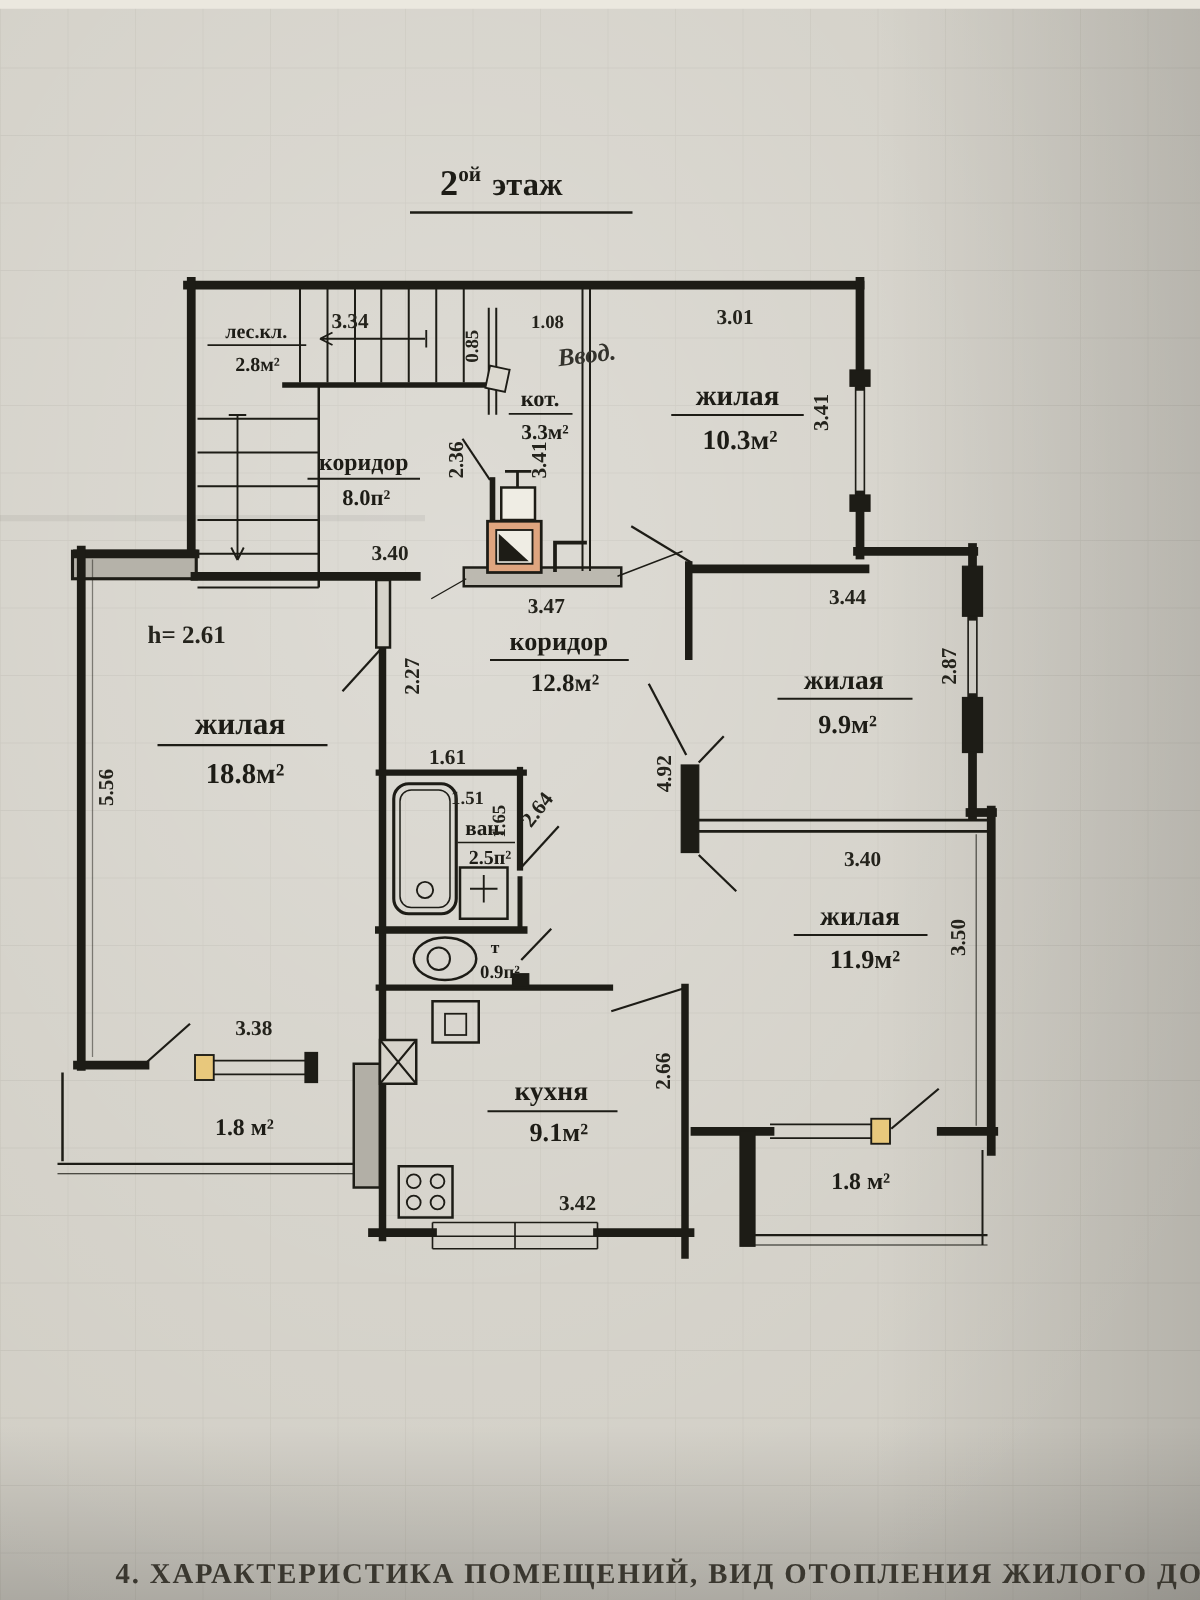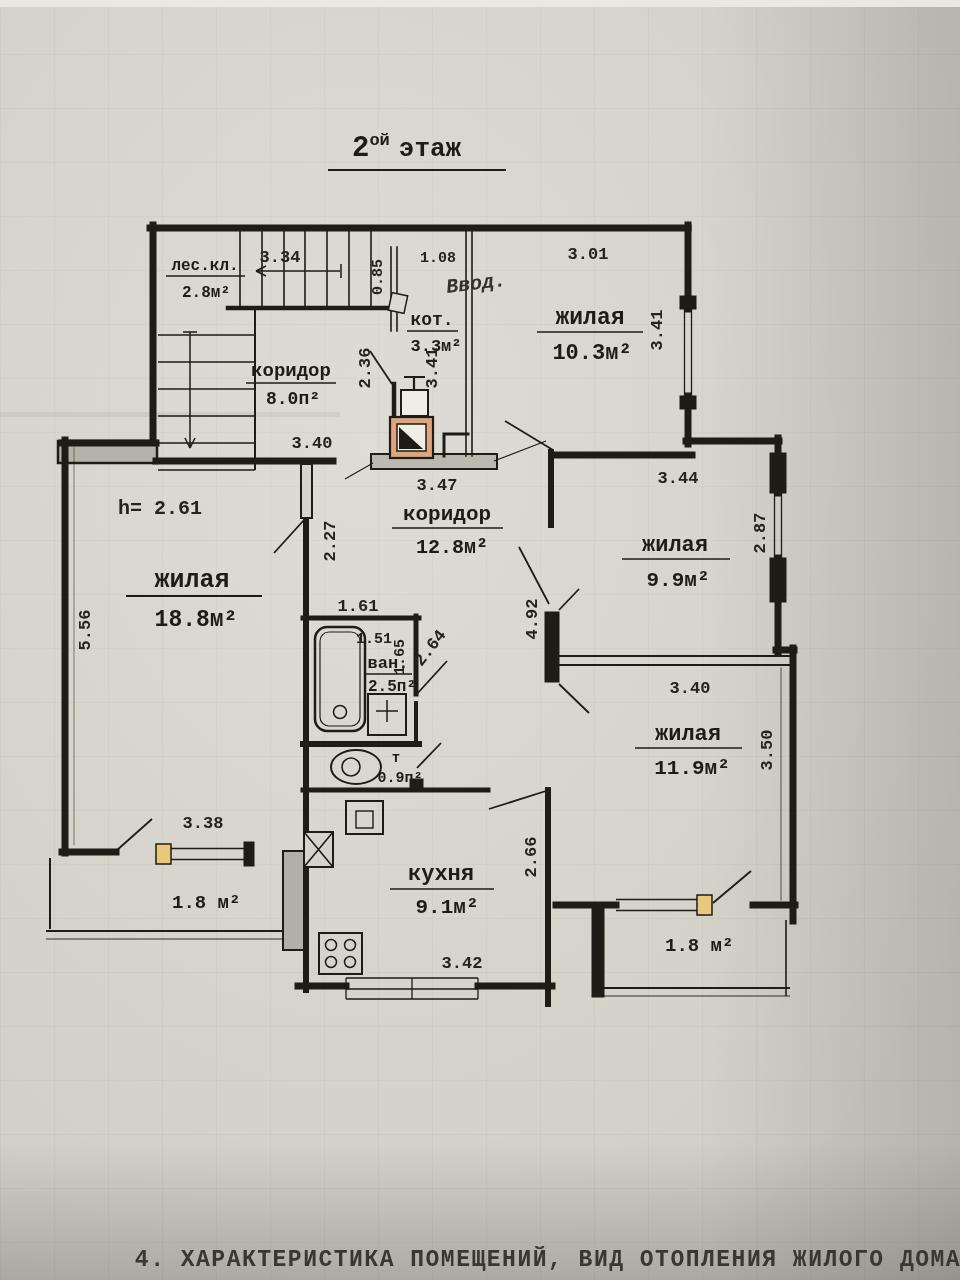--- a/index.html
+++ b/index.html
@@ -1,17 +1,17 @@
 <!DOCTYPE html>
 <html><head>
 <meta charset="utf-8">
 <style>
   html,body{margin:0;padding:0;background:#8a8780;}
   .photo{position:relative;width:960px;height:1280px;overflow:hidden;
-         font-family:Liberation Mono, monospace;}
+         font-family:Liberation Serif, serif;}
   svg{display:block}
   .rn{font-weight:bold;fill:#1d1c16;}
   .ra{font-weight:bold;fill:#1d1c16;}
   .dim{font-weight:bold;fill:#24231c;font-size:17px;text-anchor:middle;}
   .dimS{font-weight:bold;fill:#24231c;font-size:15px;text-anchor:middle;}
   .note{font-weight:bold;fill:#24231c;}
   .hand{font-style:italic;font-weight:bold;fill:#33322c;}
   .caption{font-weight:bold;fill:#3a372f;letter-spacing:1.5px;font-size:23px;text-anchor:middle;}
   .ftitle{font-weight:bold;fill:#1d1c16;}
 </style>

